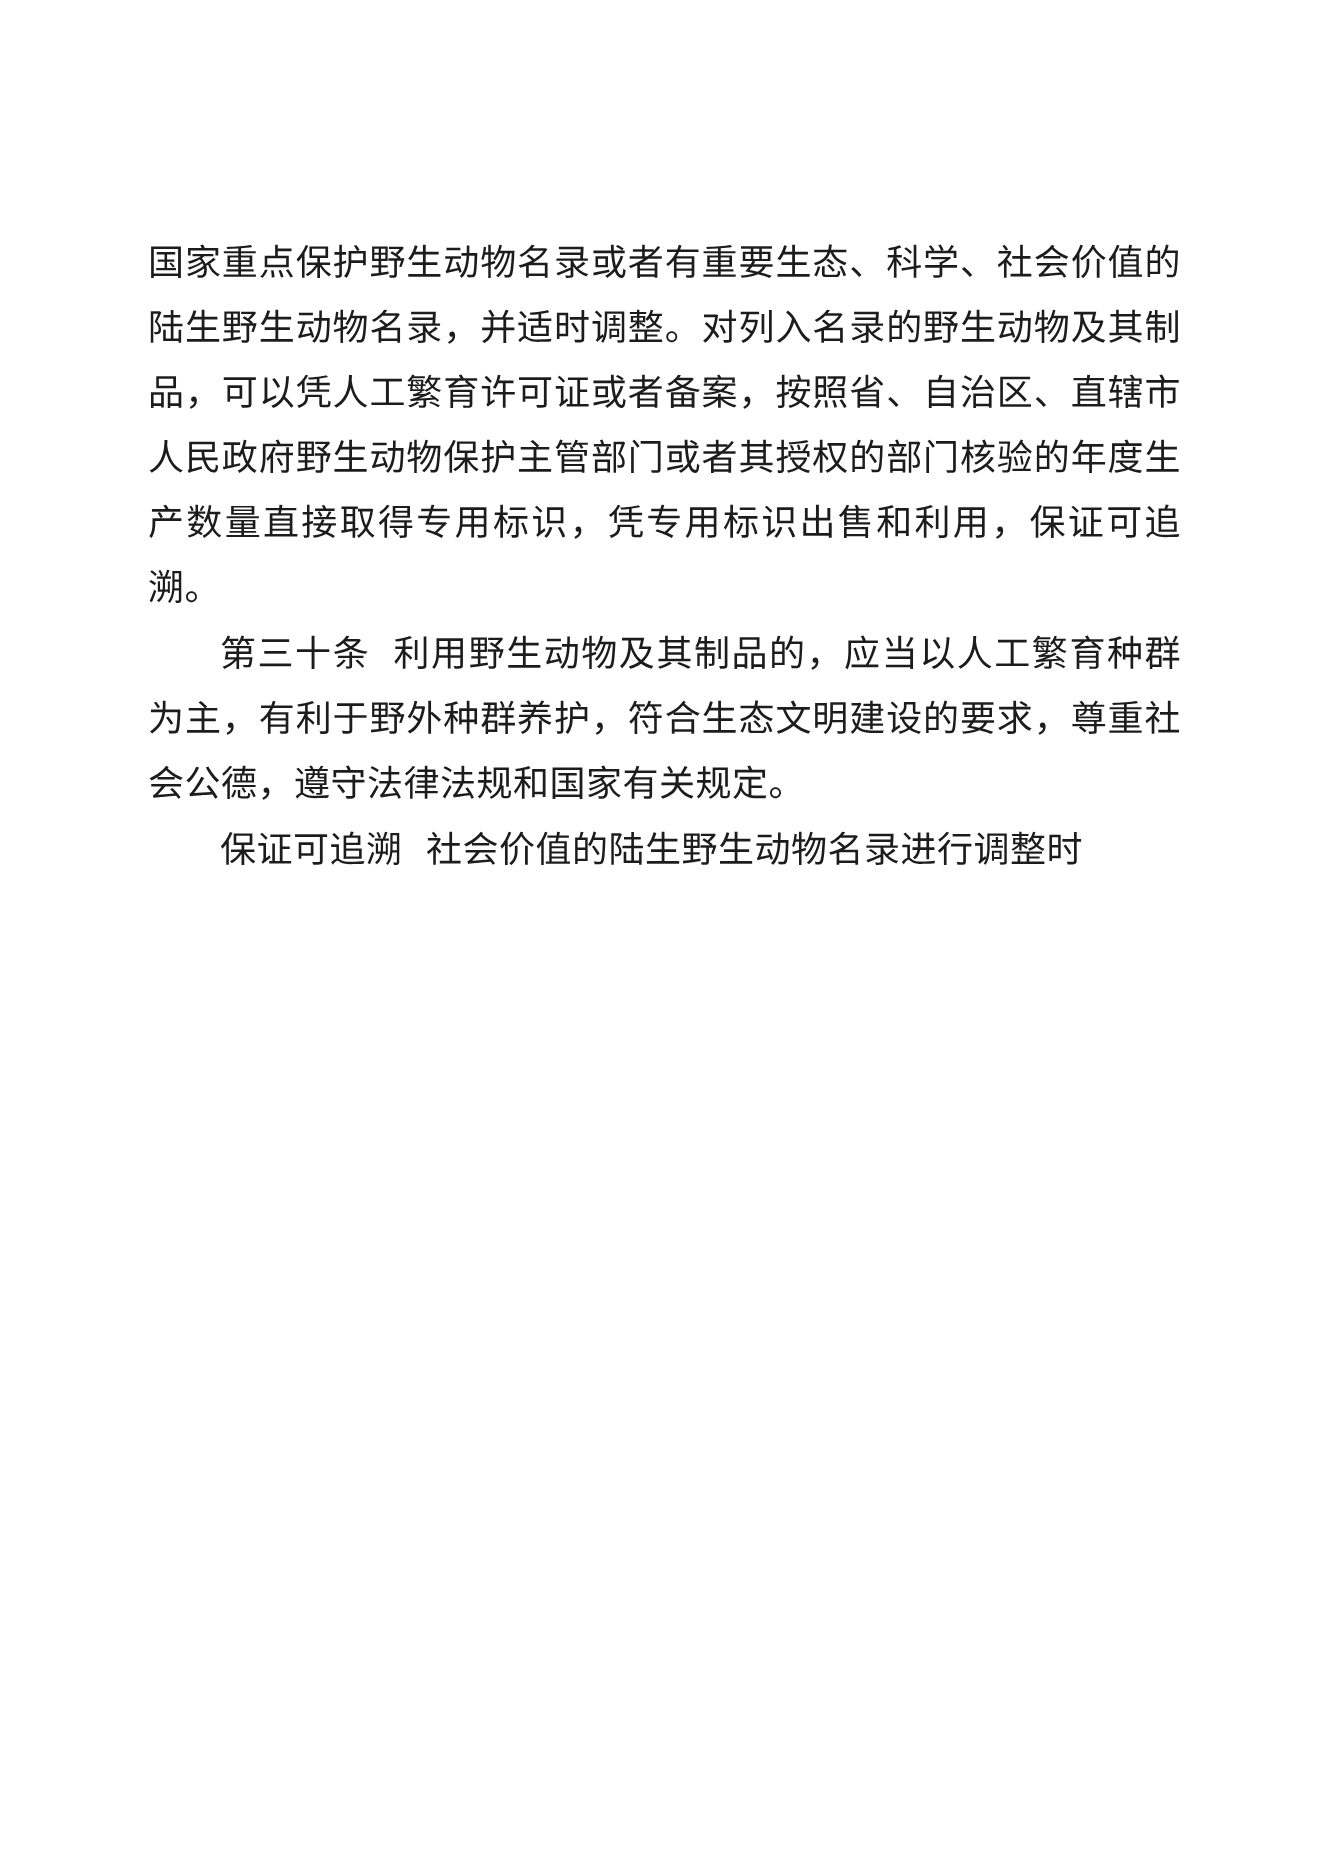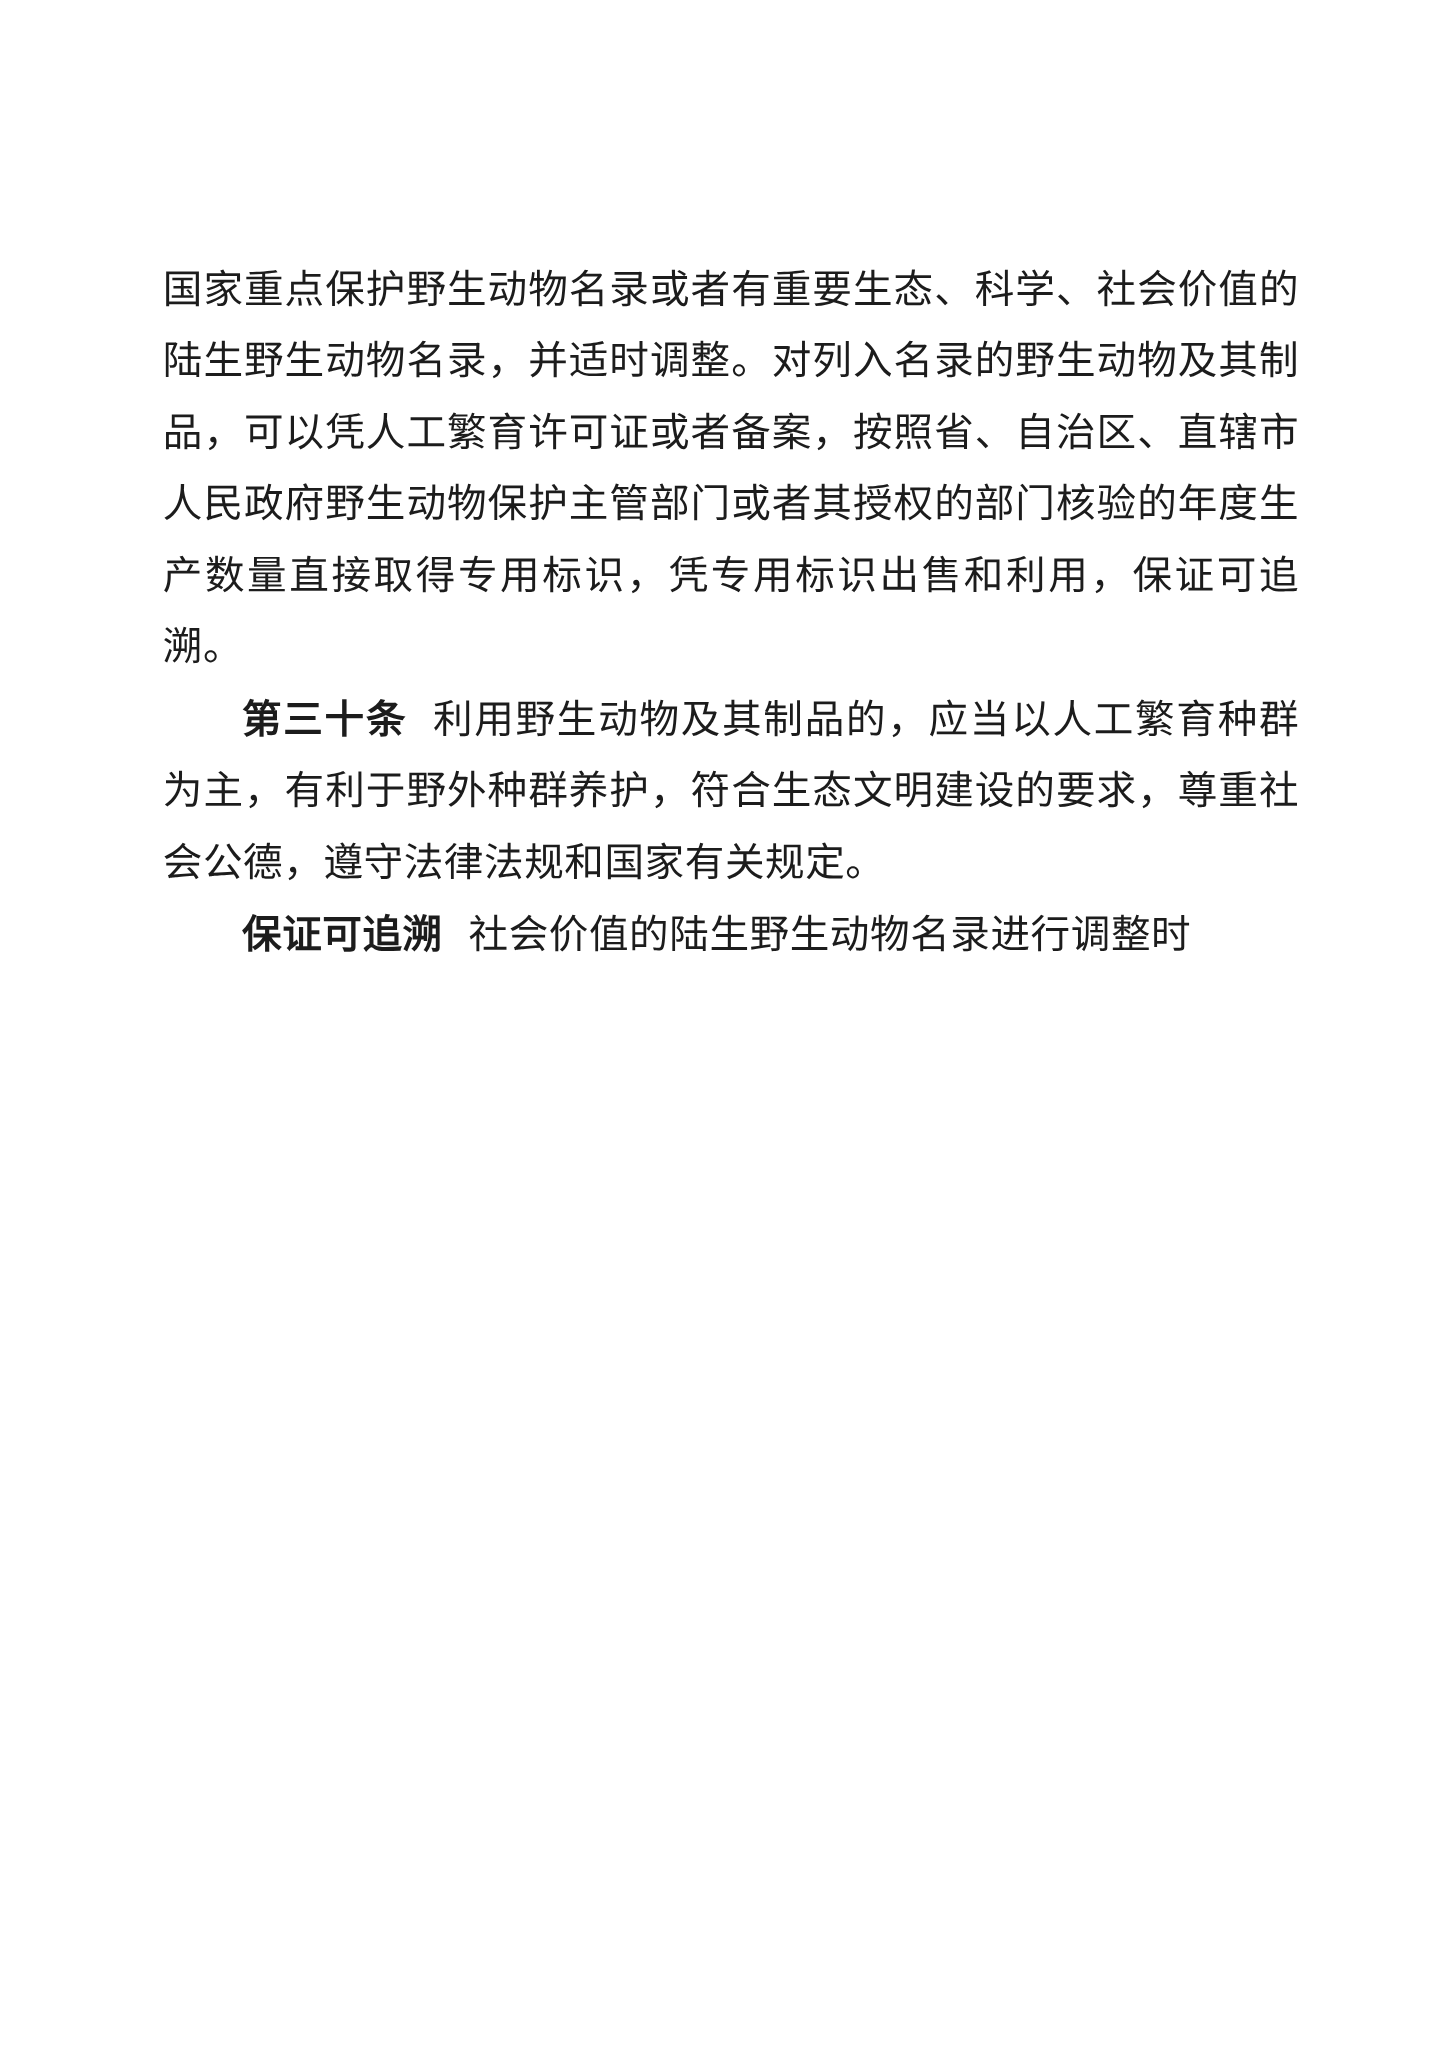--- a/index.html
+++ b/index.html
@@ -28,21 +28,21 @@
     font-size: 36px;
     line-height: 65px;
     text-align: justify;
     letter-spacing: 0.5px;
   }
   .para.indent {
     text-indent: 2em;
   }
   .para b {
     font-family: "Liberation Sans", "DejaVu Sans", sans-serif;
-    font-weight: bold;
+    font-weight: normal;
     margin-right: 0.65em;
   }
   .footer {
     position: absolute;
     top: 1874px;
     right: 198px;
     font-size: 34px;
     line-height: 40px;
     color: #1c1c1c;
     letter-spacing: 1px;

